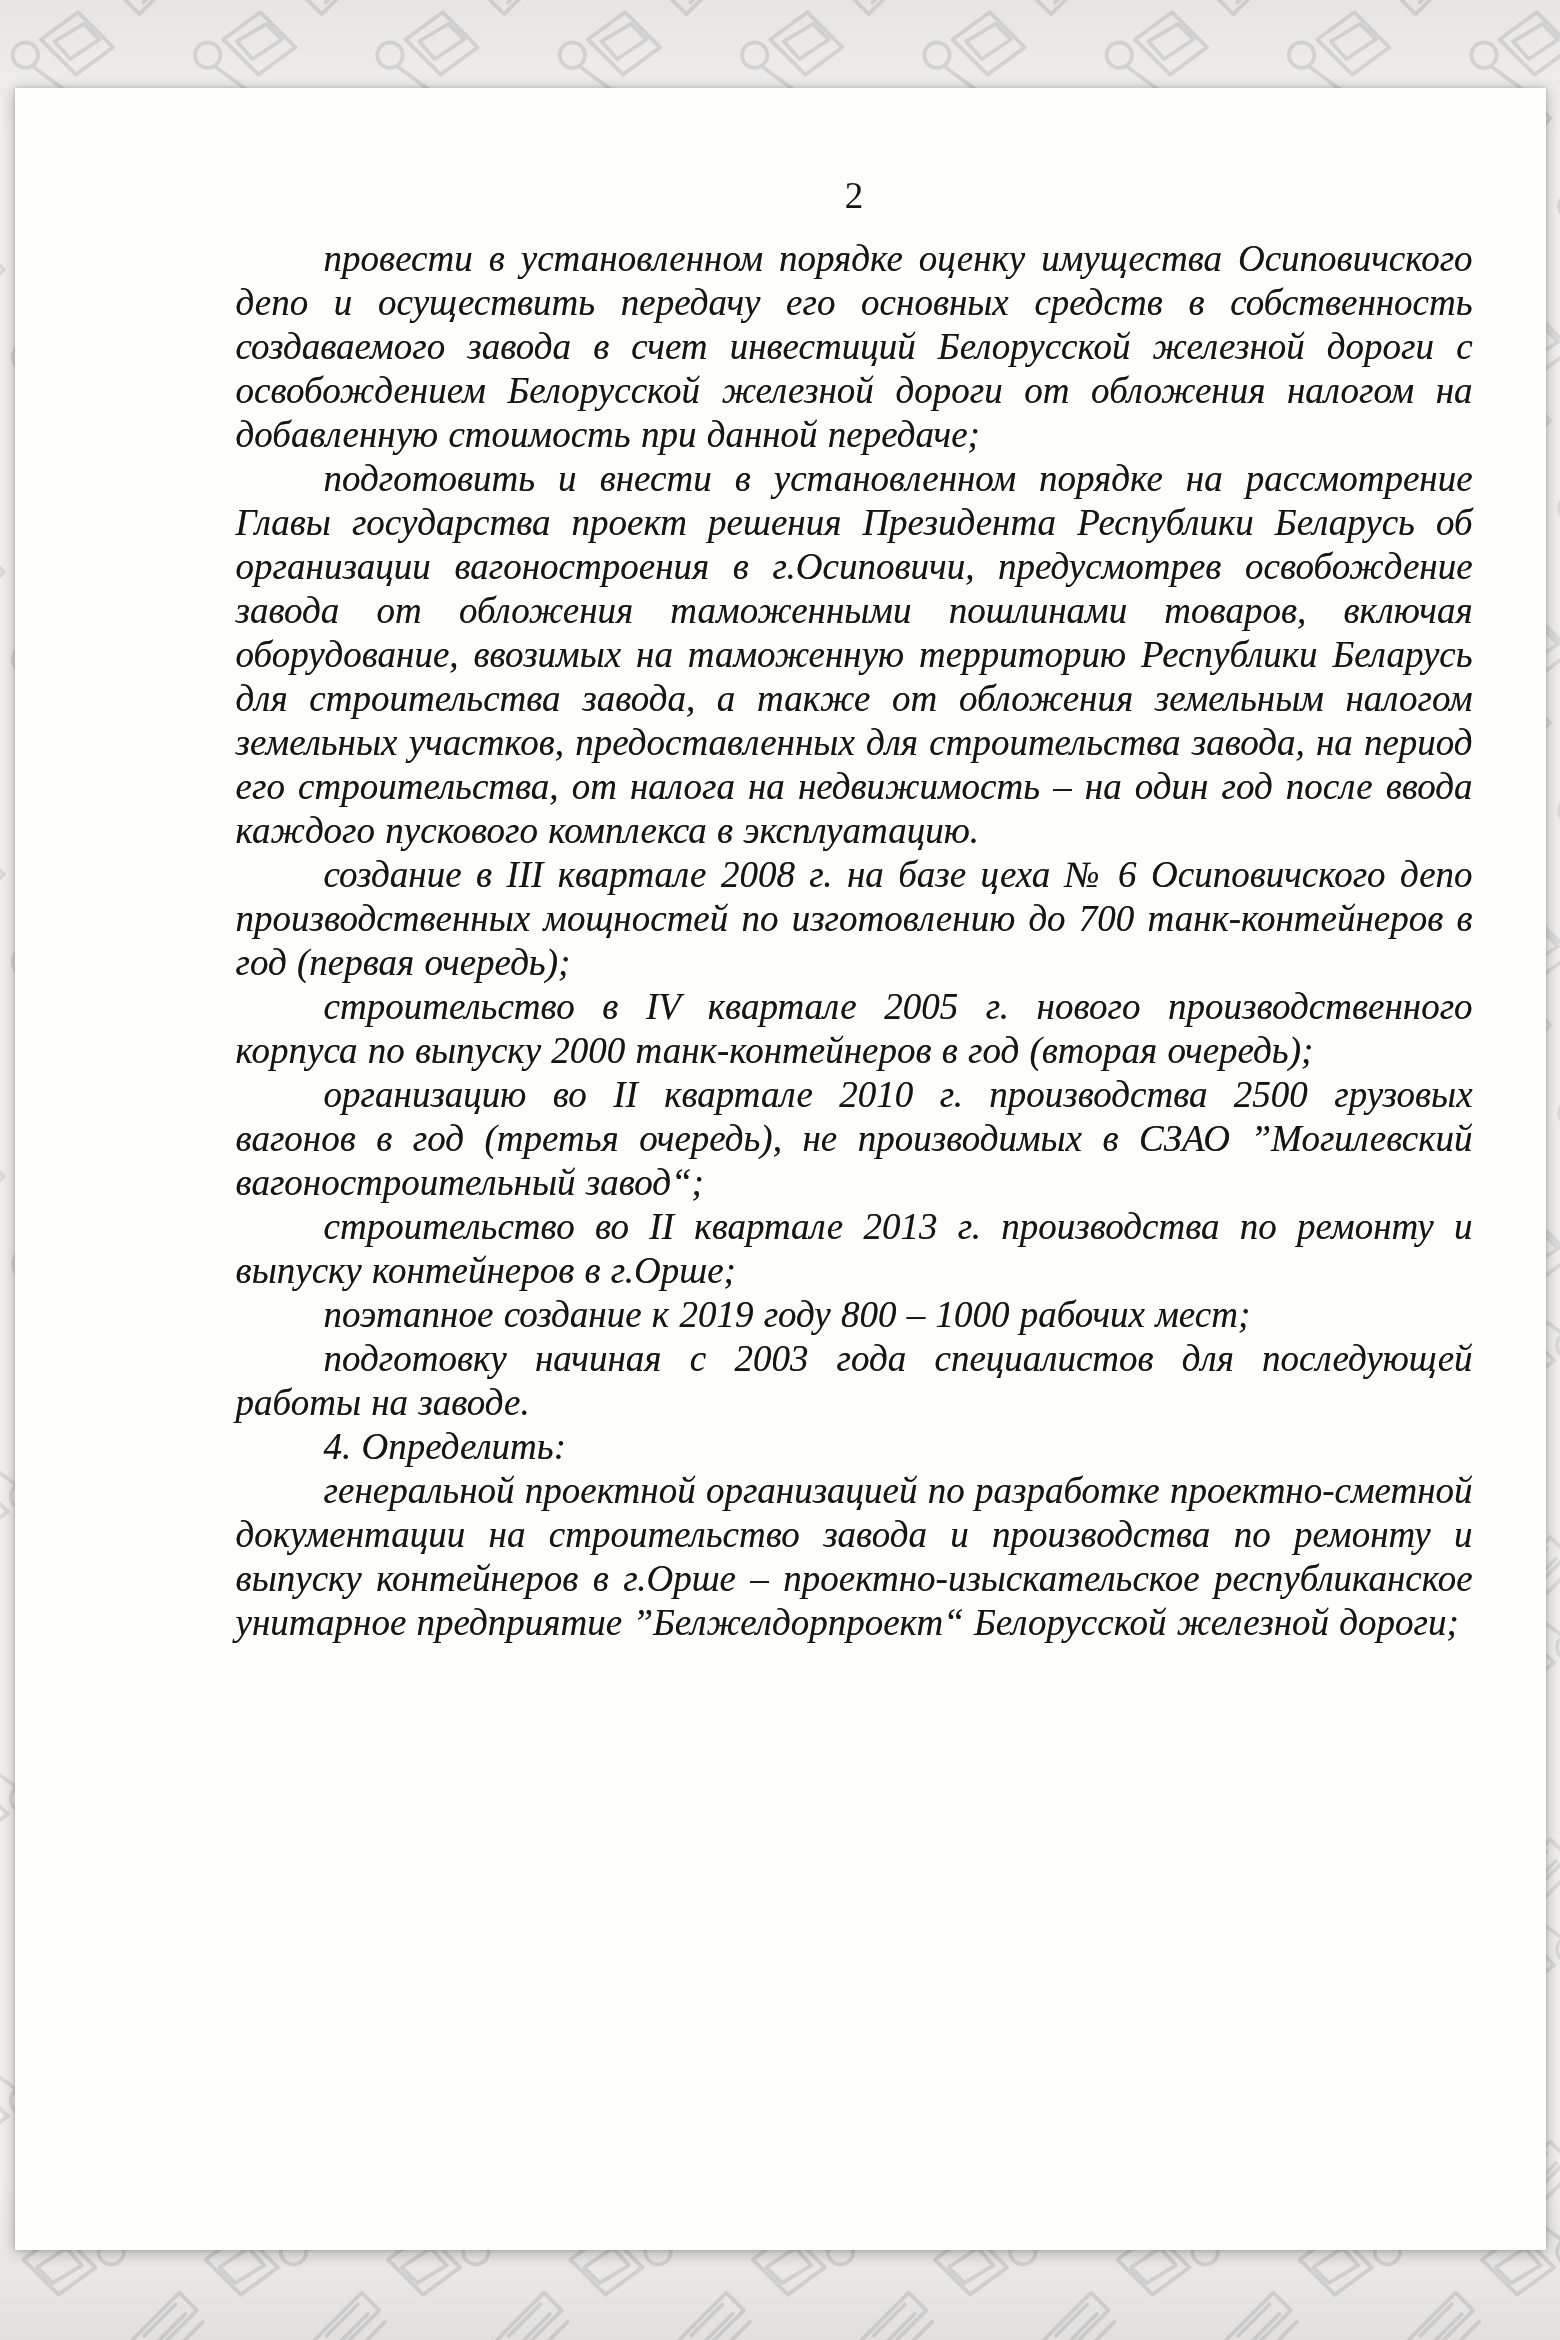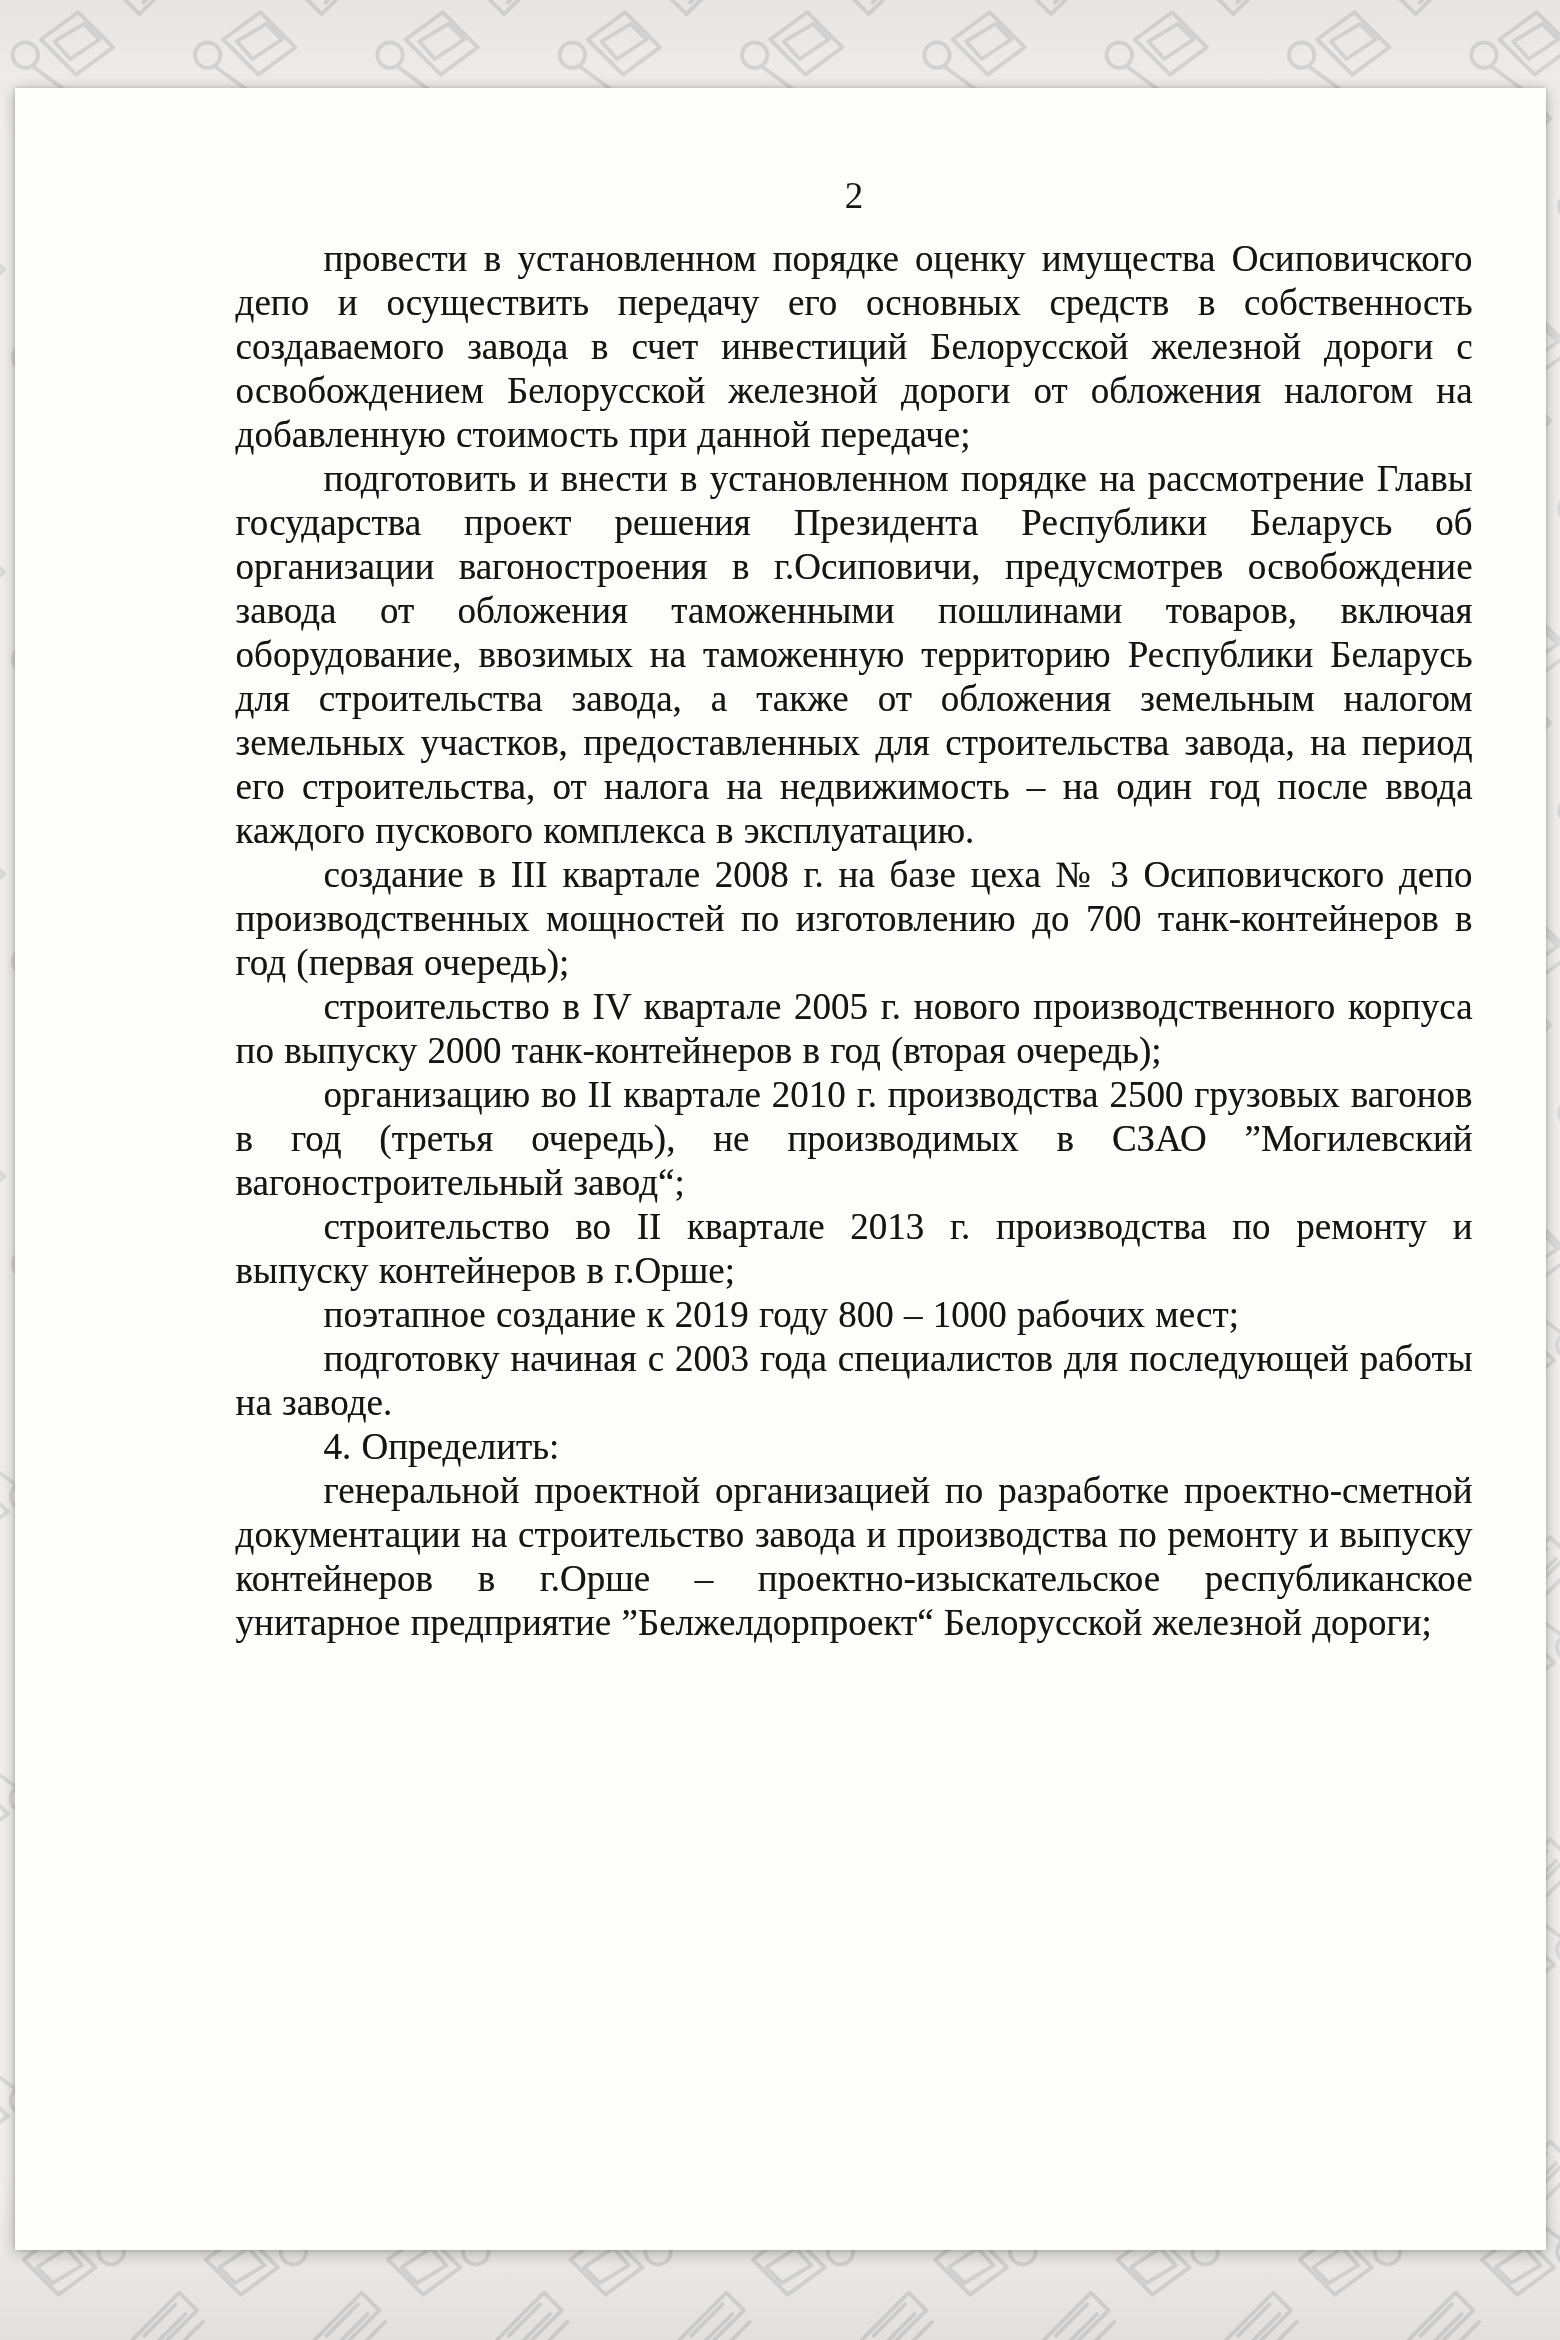--- a/index.html
+++ b/index.html
@@ -45,20 +45,21 @@
     color:var(--ink);
   }
   .content{
     position:absolute;
     left:221px;top:149px;
     width:1237px;
     color:var(--ink);
     font-size:37px;
     line-height:44px;
     text-rendering:optimizeLegibility;
+    font-style:italic;
   }
   .content p{
     text-align:justify;
     text-indent:88px;
     text-shadow:0 0 0.6px rgba(20,20,20,0.55);
     word-spacing:1px;
   }
 </style>
 </head>
 <body>
@@ -225,21 +226,21 @@
     <use href="#motif" x="0" y="0" transform="translate(1706,2425) rotate(180)" opacity="1"></use>
   </svg>
 <div class="backdrop-shade"></div>
 
 <div class="page">
   <div class="page-number">2</div>
   <div class="content">
 
   <p>провести в установленном порядке оценку имущества Осиповичского депо и осуществить передачу его основных средств в собственность создаваемого завода в счет инвестиций Белорусской железной дороги с освобождением Белорусской железной дороги от обложения налогом на добавленную стоимость при данной передаче;</p>
       <p>подготовить и внести в установленном порядке на рассмотрение Главы государства проект решения Президента Республики Беларусь об организации вагоностроения в г.Осиповичи, предусмотрев освобождение завода от обложения таможенными пошлинами товаров, включая оборудование, ввозимых на таможенную территорию Республики Беларусь для строительства завода, а также от обложения земельным налогом земельных участков, предоставленных для строительства завода, на период его строительства, от налога на недвижимость – на один год после ввода каждого пускового комплекса в эксплуатацию.</p>
-      <p>создание в III квартале 2008 г. на базе цеха № 3 Осиповичского депо производственных мощностей по изготовлению до 700 танк-контейнеров в год (первая очередь);</p>
+      <p>создание в III квартале 2008 г. на базе цеха № 6 Осиповичского депо производственных мощностей по изготовлению до 700 танк-контейнеров в год (первая очередь);</p>
       <p>строительство в IV квартале 2005 г. нового производственного корпуса по выпуску 2000 танк-контейнеров в год (вторая очередь);</p>
       <p>организацию во II квартале 2010 г. производства 2500 грузовых вагонов в год (третья очередь), не производимых в СЗАО ”Могилевский вагоностроительный завод“;</p>
       <p>строительство во II квартале 2013 г. производства по ремонту и выпуску контейнеров в г.Орше;</p>
       <p>поэтапное создание к 2019 году 800 – 1000 рабочих мест;</p>
       <p>подготовку начиная с 2003 года специалистов для последующей работы на заводе.</p>
       <p>4. Определить:</p>
       <p>генеральной проектной организацией по разработке проектно-сметной документации на строительство завода и производства по ремонту и выпуску контейнеров в г.Орше – проектно-изыскательское республиканское унитарное предприятие ”Белжелдорпроект“ Белорусской железной дороги;</p>
     </div>
 </div>
 

